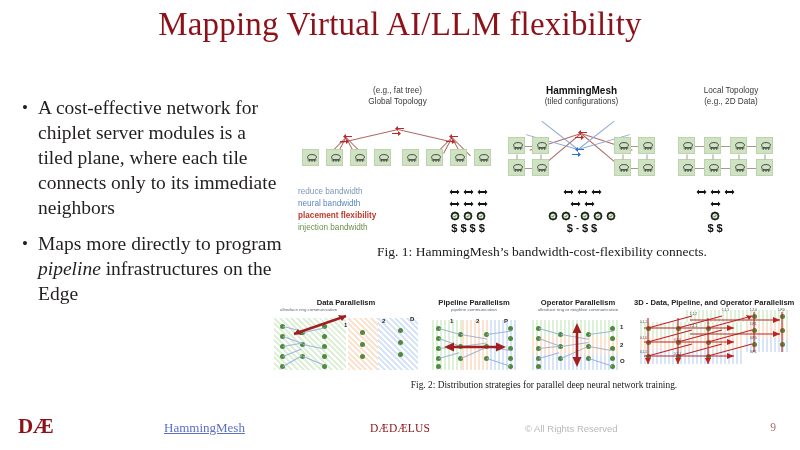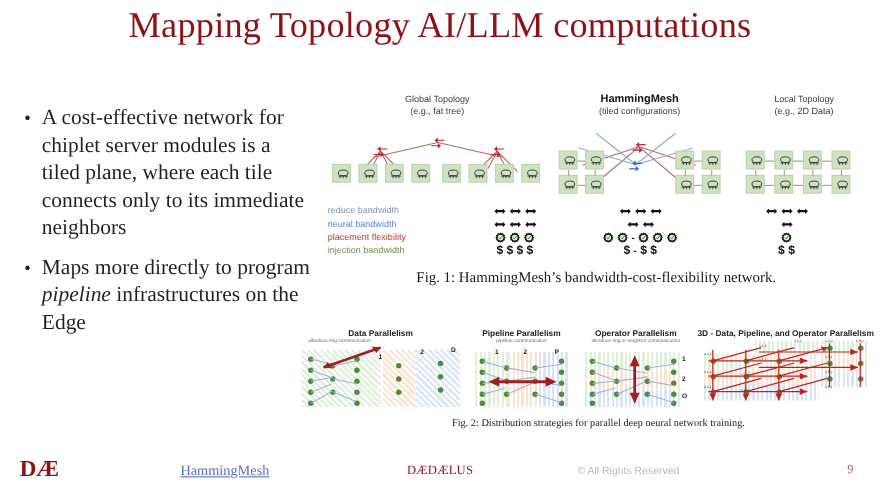--- a/index.html
+++ b/index.html
@@ -126,21 +126,21 @@
     text-align: left;
   }
   .metric-labels div {
     font-family: "Liberation Sans", sans-serif;
     font-size: 8.2px;
     line-height: 12px;
     white-space: nowrap;
   }
   .ml-reduce    { color: #7e96b8; }
   .ml-global    { color: #5a86c7; }
-  .ml-place     { color: #c0392b; }
+  .ml-place     { color: #c0392b; font-weight: bold; }
   .ml-inject    { color: #6f8f4f; }
 
   .sym-group { position: absolute; top: 0; }
   .sym-row {
     height: 12px;
     display: flex;
     align-items: center;
     gap: 3px;
     justify-content: center;
   }
@@ -276,21 +276,21 @@
     position: absolute;
     right: 24px; top: 15px;
     font-family: "Liberation Serif", serif;
     font-size: 11.5px;
     color: #b06a62;
   }
 </style>
 </head>
 <body>
 
-<div class="slide-title">Mapping Topology AI/LLM computations</div>
+<div class="slide-title">Mapping Virtual AI/LLM flexibility</div>
 
 <div class="bullets">
 
   <div class="bullet-row">
     <span class="bullet-dot">•</span>
     <span class="bullet-text"><span>A cost-effective network for chiplet server modules is a tiled plane, where each tile connects only to its immediate neighbors</span></span>
   </div>
 
   <div class="bullet-row">
     <span class="bullet-dot">•</span>
@@ -298,22 +298,22 @@
   </div>
 
 </div>
 
 <div class="fig1">
 
   <div class="fig1-cols">
 
     <div class="topo-col" style="left:8px; width:195px;">
       <div class="topo-head">
+        <div>(e.g., fat tree)</div>
         <div>Global Topology</div>
-        <div>(e.g., fat tree)</div>
       </div>
       <div class="diagram" style="height:62px;">
 
         <div class="link" style="left:98px; top:18px; width:60px; transform:rotate(13deg);"></div>
         <div class="link" style="left:98px; top:18px; width:60px; transform:rotate(167deg);"></div>
 
         <div class="link" style="left:46px; top:26px; width:26px; transform:rotate(135deg);"></div>
         <div class="link" style="left:46px; top:26px; width:18px; transform:rotate(118deg);"></div>
         <div class="link" style="left:46px; top:26px; width:18px; transform:rotate(62deg);"></div>
         <div class="link" style="left:46px; top:26px; width:26px; transform:rotate(45deg);"></div>
@@ -760,21 +760,21 @@
             <path d="M3.6 5 L4.6 6.1 L6.5 3.7" stroke="#2f7a2f" stroke-width="0.9" fill="none"></path>
           </svg>
       </div>
       <div class="sym-row">
         <span class="dollar">$</span>
         <span class="dollar">$</span>
       </div>
     </div>
   </div>
 
-  <div class="fig-caption" id="fig1-caption">Fig. 1: HammingMesh’s bandwidth-cost-flexibility network.</div>
+  <div class="fig-caption" id="fig1-caption">Fig. 1: HammingMesh’s bandwidth-cost-flexibility connects.</div>
 </div>
 
 <div class="fig2">
 
   <div class="panel" style="left:4px; width:148px;">
     <div class="panel-title">Data Parallelism</div>
     <div class="panel-sub" style="text-align:left; padding-left:8px;">allreduce ring communication</div>
     <div class="nn" style="height:58px;">
       <div class="nn-bg" style="left:2px; top:4px; width:72px; height:52px; background:repeating-linear-gradient(45deg,#dff0d8 0 2px,#ffffff 2px 4px);"></div>
       <div class="nn-bg" style="left:76px; top:4px; width:30px; height:52px; background:repeating-linear-gradient(45deg,#fbe3cf 0 2px,#ffffff 2px 4px);"></div>

